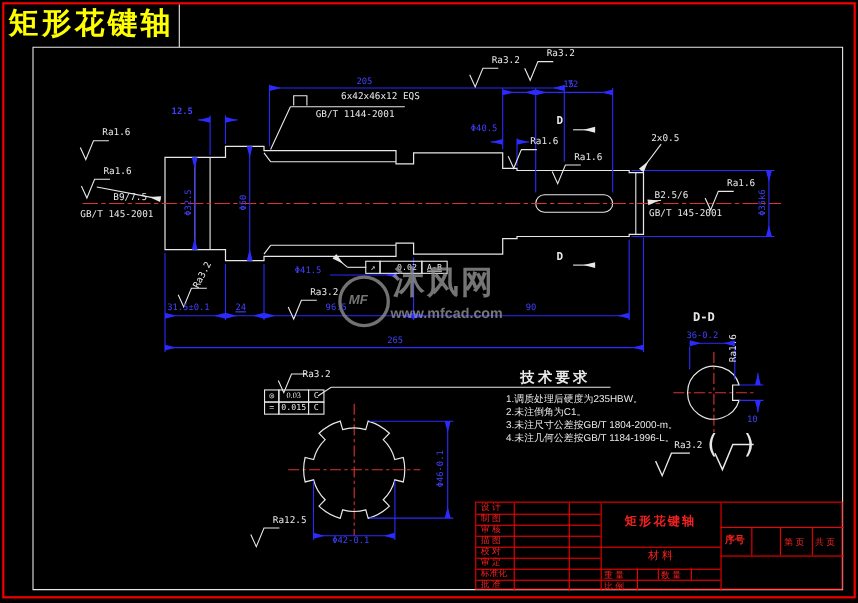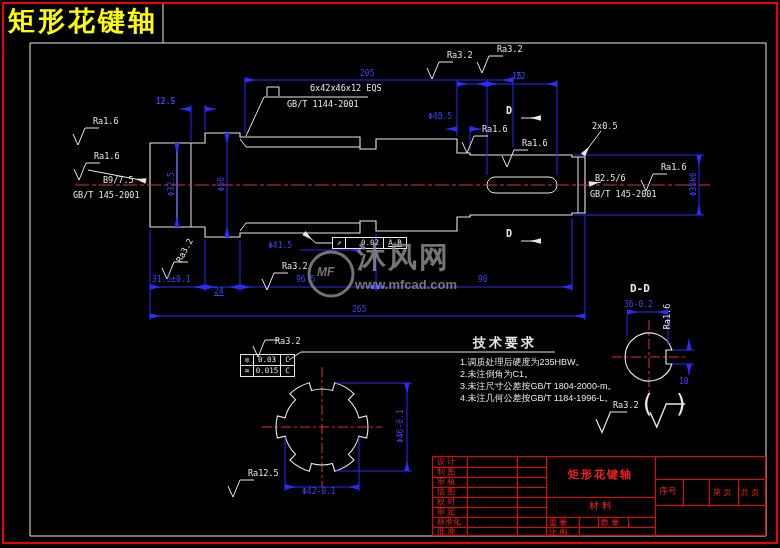--- a/index.html
+++ b/index.html
@@ -145,31 +145,31 @@
 
   <div class="t white" style="left:283px;top:84px;padding-left:27px;">6x42x46x12 EQS</div>
   <div class="t white" style="left:287px;top:100px;">GB/T 1144-2001</div>
 
   <div class="t white" style="left:103px;top:176px;">B9/7.5</div>
   <div class="t white" style="left: 73px;top:191px;">GB/T 145-2001</div>
   <div class="t white" style="left:595px;top:174px;">B2.5/6</div>
   <div class="t white" style="left:590px;top:190px;">GB/T 145-2001</div>
   <div class="t white" style="left:592px;top:122px;">2x0.5</div>
 
-  <div class="t blue" style="left:324px;top:70px;margin-left:36px;">205</div>
+  <div class="t blue" style="left:324px;top:70px;">205</div>
   <div class="t blue" style="left:464px;top:73px;margin-left:48px;">15</div>
   <div class="t blue" style="left:516px;top:73px;">72</div>
   <div class="t blue" style="left:156px;top:98px;font-weight:bold;">12.5</div>
   <div class="t blue rot90" style="left:152px;top:180px;width:40px;text-align:center;">Φ32.5</div>
   <div class="t blue rot90" style="left:202px;top:180px;width:40px;text-align:center;">Φ50</div>
   <div class="t blue" style="left:268px;top:242px;">Φ41.5</div>
   <div class="t blue" style="left:428px;top:113px;">Φ40.5</div>
   <div class="t blue rot90" style="left:672px;top:180px;width:44px;text-align:center;">Φ35k6</div>
   <div class="t blue" style="left:152px;top:276px;">31.5±0.1</div>
-  <div class="t blue" style="left:214px;top:288px;text-decoration:underline;">24</div>
+  <div class="t blue" style="left:214px;top:276px;text-decoration:underline;">24</div>
   <div class="t blue" style="left:296px;top:276px;">96.5</div>
   <div class="t blue" style="left:478px;top:276px;">90</div>
   <div class="t blue" style="left:352px;top:306px;">265</div>
   <div class="t blue" style="left:624px;top:301px;">36-0.2</div>
   <div class="t blue" style="left:679px;top:378px;">10</div>
   <div class="t blue rot90" style="left:378px;top:422px;width:46px;text-align:center;">Φ46-0.1</div>
   <div class="t blue" style="left:302px;top:488px;">Φ42-0.1</div>
 
   <div class="t white" style="left:93px;top:117px;">Ra1.6</div>
   <div class="t white" style="left:94px;top:152px;">Ra1.6</div>
@@ -192,21 +192,21 @@
   <div class="t white" style="left:506px;top:106px;font-weight:bold;font-size:10px;">D</div>
   <div class="t white" style="left:506px;top:229px;font-weight:bold;font-size:10px;">D</div>
 
   <div class="tolframe" style="left:333px;top:237px;">
     <div class="c" style="width:12px;">↗</div>
     <div class="c" style="width:26px;padding-left:11px;">0.02</div>
     <div class="c" style="width:22px;text-decoration:underline;">A-B</div>
   </div>
   <div class="tolframe" style="left:241px;top:354px;">
     <div class="c" style="width:12px;">◎</div>
-    <div class="c" style="width:26px;">0.03</div>
+    <div class="c" style="width:26px;font-family:Liberation Serif, serif;">0.03</div>
     <div class="c" style="width:13px;">C</div>
   </div>
   <div class="tolframe" style="left:241px;top:365px;">
     <div class="c" style="width:12px;">=</div>
     <div class="c" style="width:26px;">0.015</div>
     <div class="c" style="width:13px;">C</div>
   </div>
 
   <div class="t whitecn" style="left:473px;top:336px;font-size:13px;font-weight:bold;letter-spacing:3px;">技术要求</div>
   <div class="t whitecn" style="left:460px;top:358px;font-size:9px;">1.调质处理后硬度为235HBW。</div>
@@ -249,18 +249,18 @@
     <div class="lbl" style="left:4px;top:41px;">校 对</div>
     <div class="lbl" style="left:4px;top:51px;">审 定</div>
     <div class="lbl" style="left:4px;top:61px;">标准化</div>
     <div class="lbl" style="left:4px;top:71px;">批 准</div>
 
     <div class="lbl" style="left:113px;top:13px;width:109px;text-align:center;font-size:11px;font-weight:bold;letter-spacing:2px;">矩形花键轴</div>
     <div class="lbl" style="left:113px;top:45px;width:109px;text-align:center;font-size:10px;">材  料</div>
     <div class="lbl" style="left:116px;top:62px;">重 量</div>
     <div class="lbl" style="left:168px;top:62px;">数 量</div>
     <div class="lbl" style="left:116px;top:72px;">比 例</div>
-    <div class="lbl" style="left:226px;top:30px;font-size:9px;">序号</div>
+    <div class="lbl" style="left:226px;top:30px;font-size:9px;font-weight:bold;">序号</div>
     <div class="lbl" style="left:280px;top:32px;">第  页</div>
     <div class="lbl" style="left:308px;top:32px;">共  页</div>
   </div>
 
 </div>
 
 </body></html>

